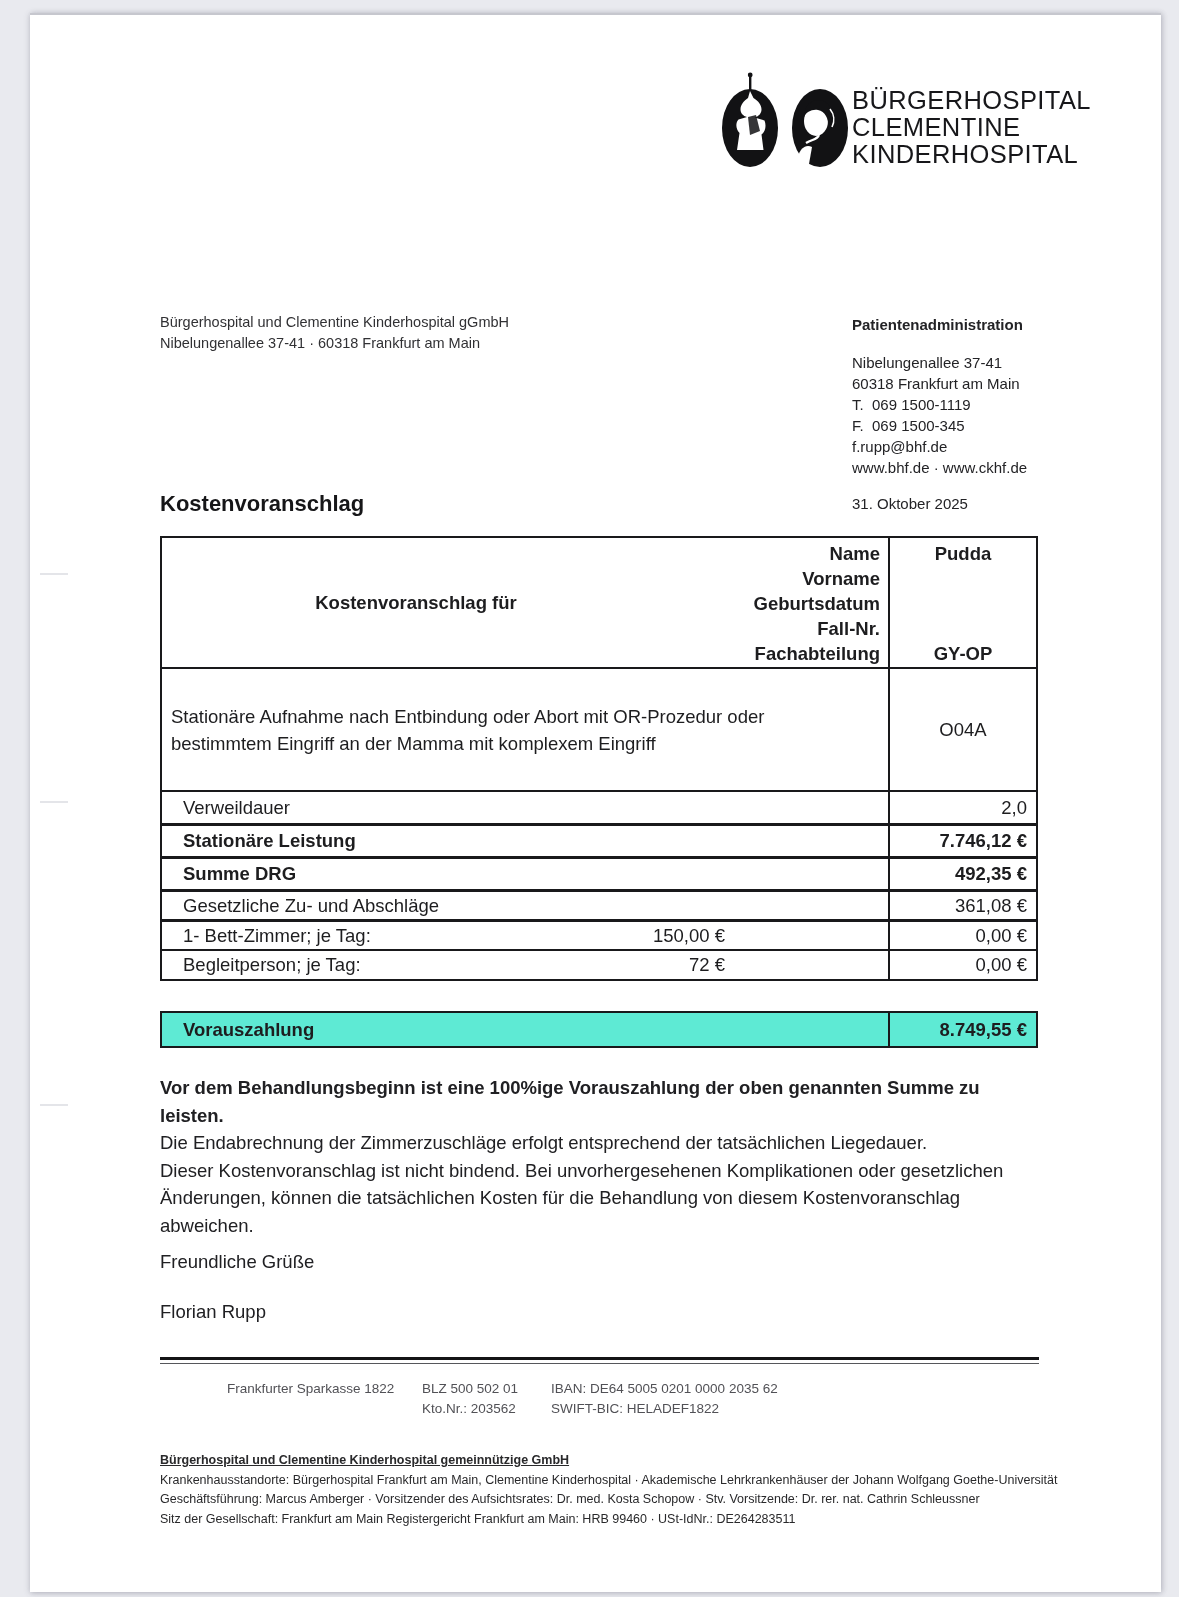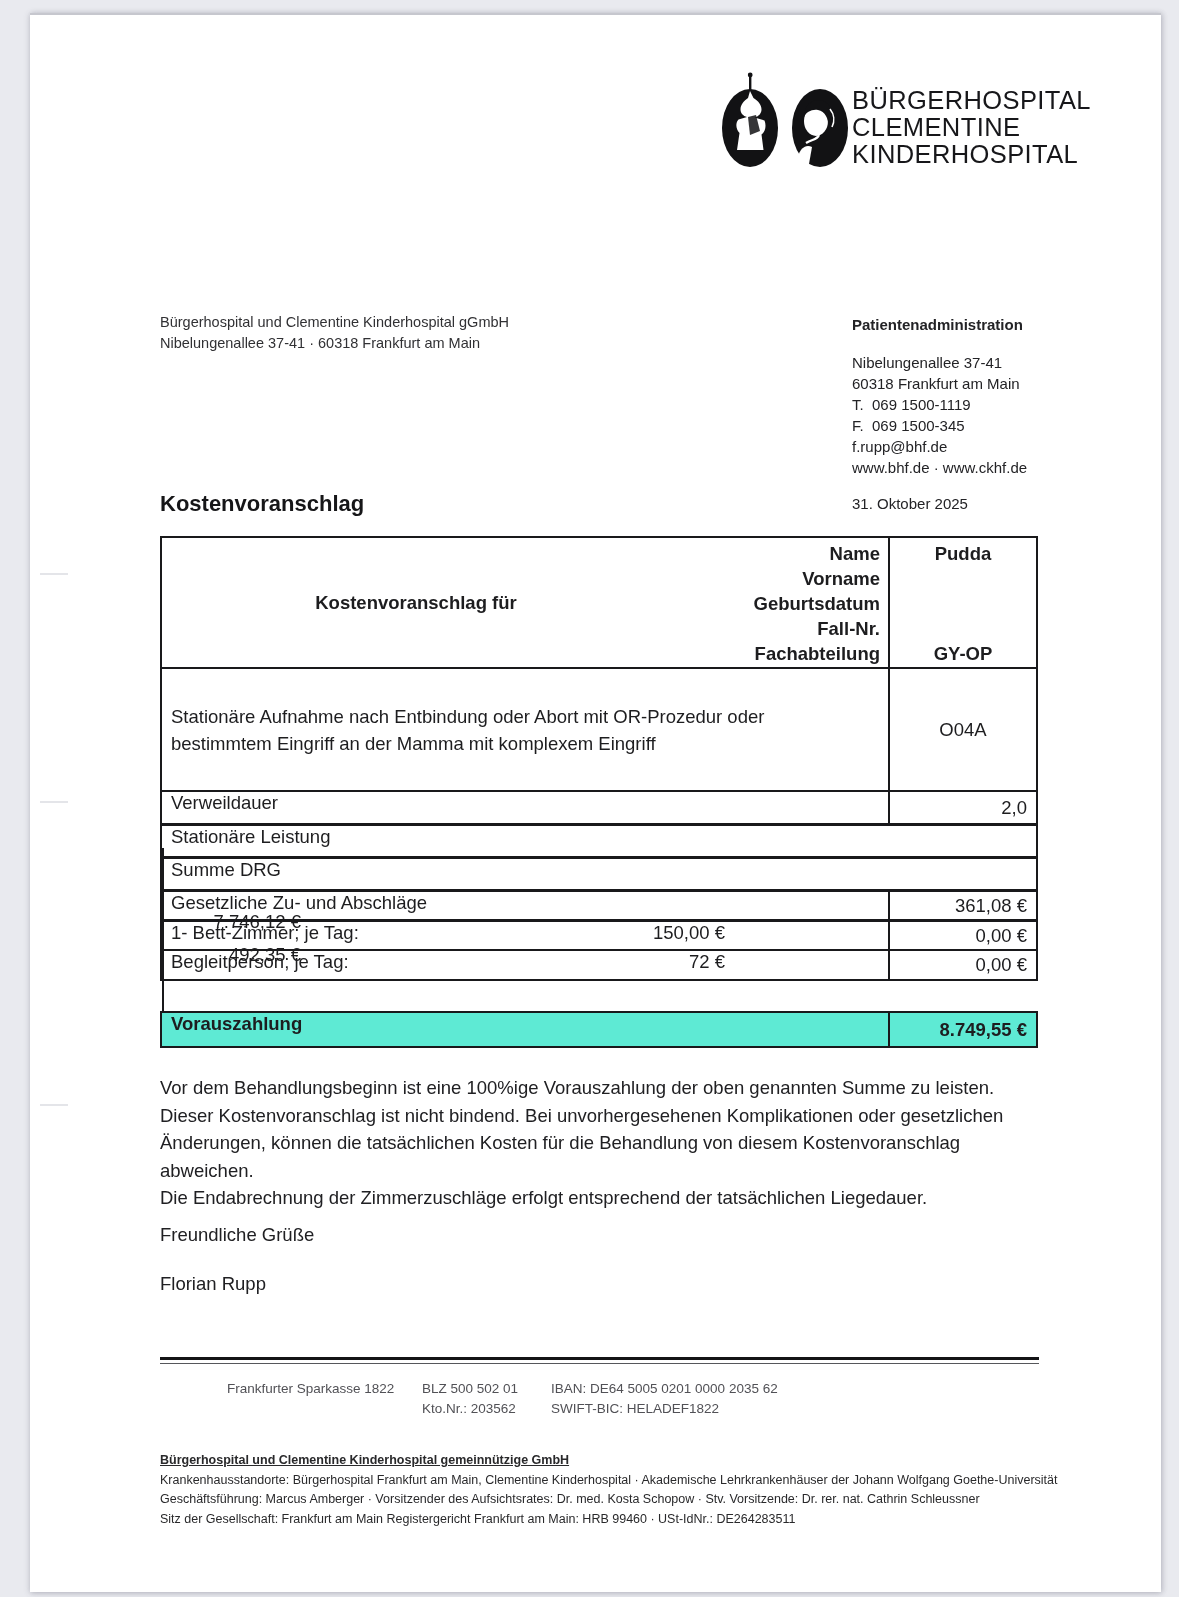--- a/index.html
+++ b/index.html
@@ -39,30 +39,30 @@
 
   
   .cost-table{
     position:absolute;left:130px;top:521px;width:878px;
     border:2px solid #19191b;box-sizing:border-box;
     font-size:18.5px;color:#1d1d1f;
   }
   .trow{display:flex;align-items:stretch;box-sizing:border-box;}
   .bt2{border-top:2px solid #19191b;}
   .bt3{border-top:3px solid #19191b;}
-  .cell-label{flex:1;display:flex;padding-left:9px;box-sizing:border-box;}
+  .cell-label{flex:1;display:flex;align-items:center;padding-left:21px;box-sizing:border-box;}
   .cell-label.with-mid{padding-right:163px;}
   .lbl{flex:1;}
   .mid{text-align:right;white-space:nowrap;}
   .cell-value{
     width:148px;flex:0 0 148px;border-left:2px solid #19191b;box-sizing:border-box;
     display:flex;align-items:center;justify-content:flex-end;padding-right:9px;
   }
   .cell-value.center{justify-content:center;padding-right:0;}
-  .bold{font-weight:normal;flex-direction:column;}
+  .bold{font-weight:bold;}
 
   
   .row-head{height:129px;}
   .for-cell{flex:1;display:flex;align-items:stretch;padding:0;}
   .for-label{width:508px;display:flex;align-items:center;justify-content:center;font-weight:bold;}
   .patient-labels{flex:1;text-align:right;padding:3px 8px 0 0;font-weight:bold;line-height:25px;}
   .pv-col{width:148px;flex:0 0 148px;border-left:2px solid #19191b;box-sizing:border-box;
           text-align:center;padding-top:3px;line-height:25px;font-weight:bold;}
   .pv-line{height:25px;}
 
@@ -225,22 +225,22 @@
 
   <div class="total-row">
     <div class="cell-label">
         <span class="lbl">Vorauszahlung</span>
       </div>
     <div class="cell-value">8.749,55 €</div>
   </div>
 
   <div class="body-text">
     <p class="bold">Vor dem Behandlungsbeginn ist eine 100%ige Vorauszahlung der oben genannten Summe zu leisten.</p>
+    <p>Die Endabrechnung der Zimmerzuschläge erfolgt entsprechend der tatsächlichen Liegedauer.</p>
     <p>Dieser Kostenvoranschlag ist nicht bindend. Bei unvorhergesehenen Komplikationen oder gesetzlichen Änderungen, können die tatsächlichen Kosten für die Behandlung von diesem Kostenvoranschlag abweichen.</p>
-    <p>Die Endabrechnung der Zimmerzuschläge erfolgt entsprechend der tatsächlichen Liegedauer.</p>
     <p class="closing">Freundliche Grüße</p>
     <p class="signature">Florian Rupp</p>
   </div>
 
   <div class="footer-rule"></div>
 
   <div class="bank bank-col1">Frankfurter Sparkasse 1822</div>
   <div class="bank bank-col2">
     <div>BLZ 500 502 01</div>
     <div>Kto.Nr.: 203562</div>

